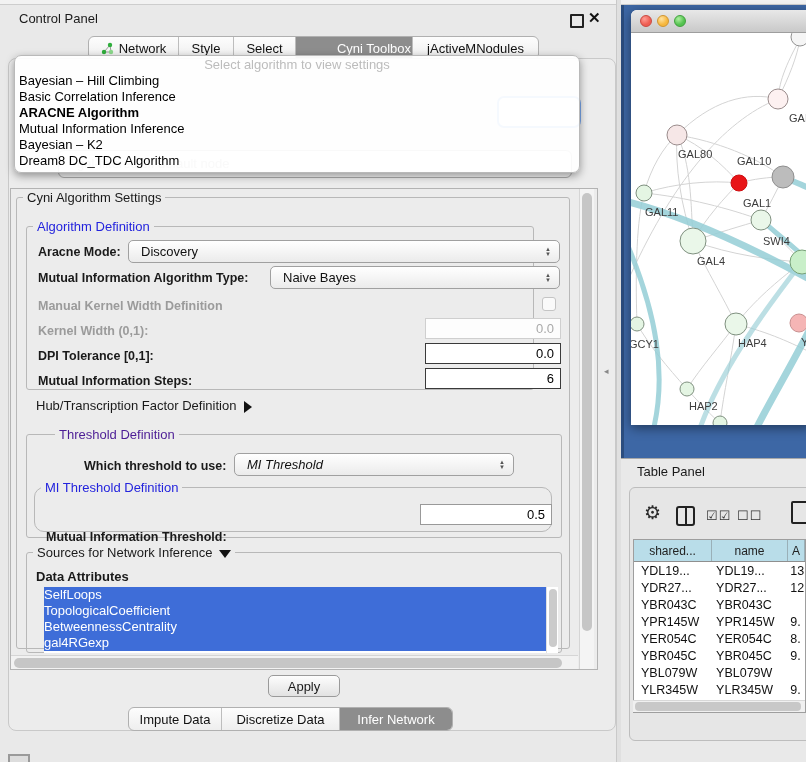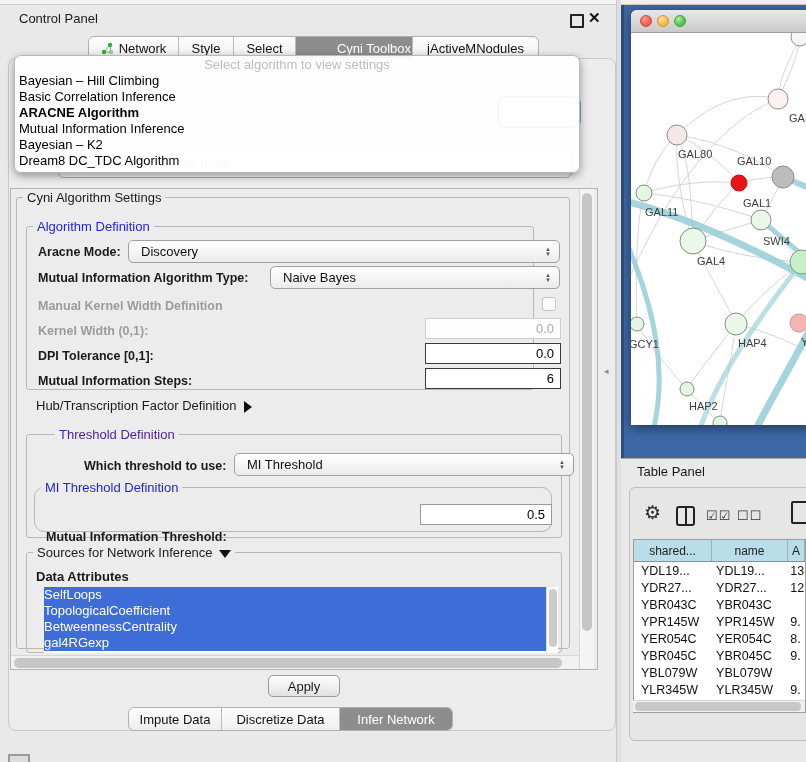--- a/index.html
+++ b/index.html
@@ -197,21 +197,21 @@
 
   <div class="abs" style="left:36px;top:398px;font-size:13px;">
     <span>Hub/Transcription Factor Definition</span><span class="tri-right"></span>
   </div>
 
   <div class="abs group" style="left:26px;top:434px;width:536px;height:104px;">
     <div class="legend green">Threshold Definition</div>
   </div>
 
   <div class="abs flabel" style="left:84px;top:459px;">Which threshold to use:</div>
-  <div class="abs combo" style="left:234px;top:453px;width:340px;height:23px;">
+  <div class="abs combo" style="left:234px;top:453px;width:280px;height:23px;font-style:italic;">
     <span class="ctext">MI Threshold</span>
     <span class="stepper">
         <span>▲</span>
         <span>▼</span>
       </span>
   </div>
 
   <div class="abs group" style="left:34px;top:487px;width:518px;height:45px;border-radius:10px;">
     <div class="legend blue">MI Threshold Definition</div>
   </div>

